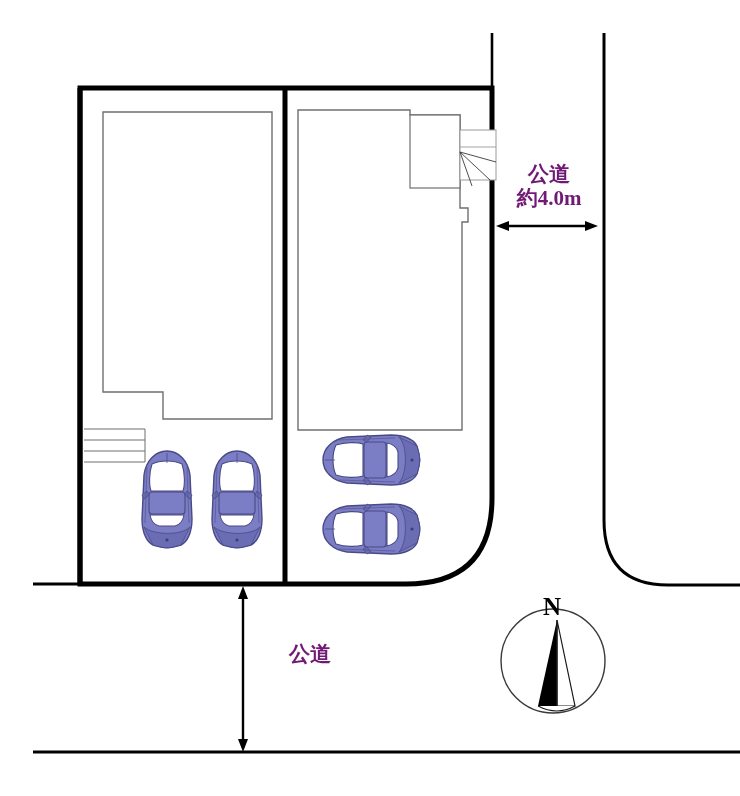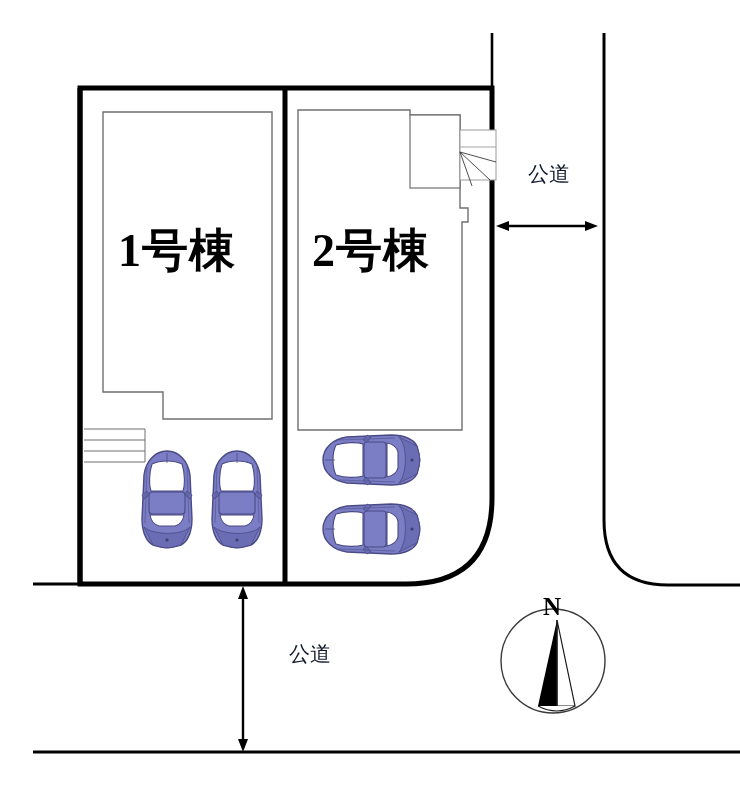--- a/index.html
+++ b/index.html
@@ -35,23 +35,23 @@
     white-space: nowrap;
     line-height: 1;
     user-select: none;
   }
   #lot-label-1 { left: 118px; top: 228px; }
   #lot-label-2 { left: 312px; top: 228px; }
 
   .road-label {
     position: absolute;
     font-family: "Liberation Serif", "DejaVu Serif", serif;
-    font-weight: 400;
+    font-weight: 700;
     font-size: 21px;
-    color: #0f172a;
+    color: #701a75;
     text-align: center;
     line-height: 1.12;
     white-space: nowrap;
     user-select: none;
   }
   #road-label-east { left: 497px; top: 163px; width: 104px; }
   #road-label-south { left: 258px; top: 643px; width: 104px; }
   .road-label .ln { display: block; }
 
   #compass-n-letter {
@@ -193,26 +193,25 @@
       <polygon points="557,620 538,706 557,706" fill="#000000"></polygon>
 
       <polygon points="557,620 575,706 557,706" fill="#ffffff" stroke="#1a1a1a" stroke-width="1.2"></polygon>
 
       <path d="M 538 706 Q 557 716, 575 706" fill="#ffffff" stroke="#1a1a1a" stroke-width="1.2"></path>
       <line x1="557" y1="620" x2="557" y2="706" stroke="#1a1a1a" stroke-width="1.1"></line>
     </g>
 
   </svg>
 
-  <div id="lot-label-1" class="lot-label">1号棟</div>
-
-  <div id="lot-label-2" class="lot-label">2号棟</div>
+
 
   <div id="road-label-east" class="road-label">
     <span class="ln">公道</span>
+    <span class="ln">約4.0m</span>
   </div>
 
   <div id="road-label-south" class="road-label">
     <span class="ln">公道</span>
   </div>
 
   <div id="compass-n-letter">N</div>
 
 </div>
 

